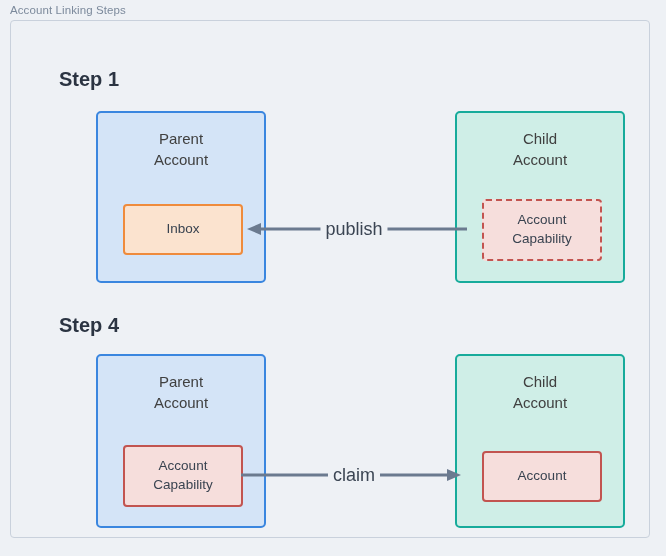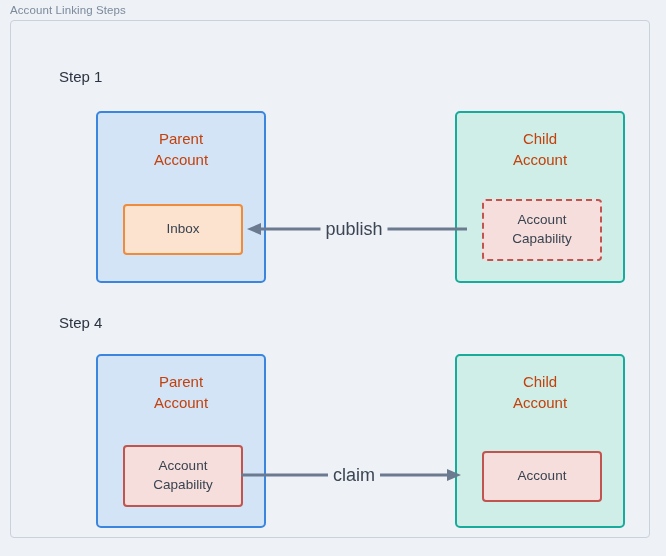--- a/index.html
+++ b/index.html
@@ -40,22 +40,22 @@
     height: 518px;
     border: 1px solid #c9d1dc;
     border-radius: 4px;
     background: #eef1f5;
     box-sizing: border-box;
   }
 
   .step-label {
     position: absolute;
     font-family: "Liberation Sans", sans-serif;
-    font-size: 15px;
-    font-weight: normal;
+    font-size: 20px;
+    font-weight: bold;
     color: #2b3442;
     white-space: nowrap;
   }
   .step-label.s1 { left: 48px; top: 47px; }
   .step-label.s2 { left: 48px; top: 293px; }
 
   
   .account-box {
     position: absolute;
     box-sizing: border-box;
@@ -63,21 +63,21 @@
     border-width: 2px;
     border-style: solid;
   }
   .account-box .account-title {
     position: absolute;
     left: 0;
     right: 0;
     text-align: center;
     font-size: 15px;
     line-height: 1.42;
-    color: #c2410c;
+    color: #404040;
     white-space: pre-line;
   }
 
   .parent-box {
     background: #d4e4f7;
     border-color: #3a86df;
   }
   .child-box {
     background: #cfeee7;
     border-color: #17ab9b;

